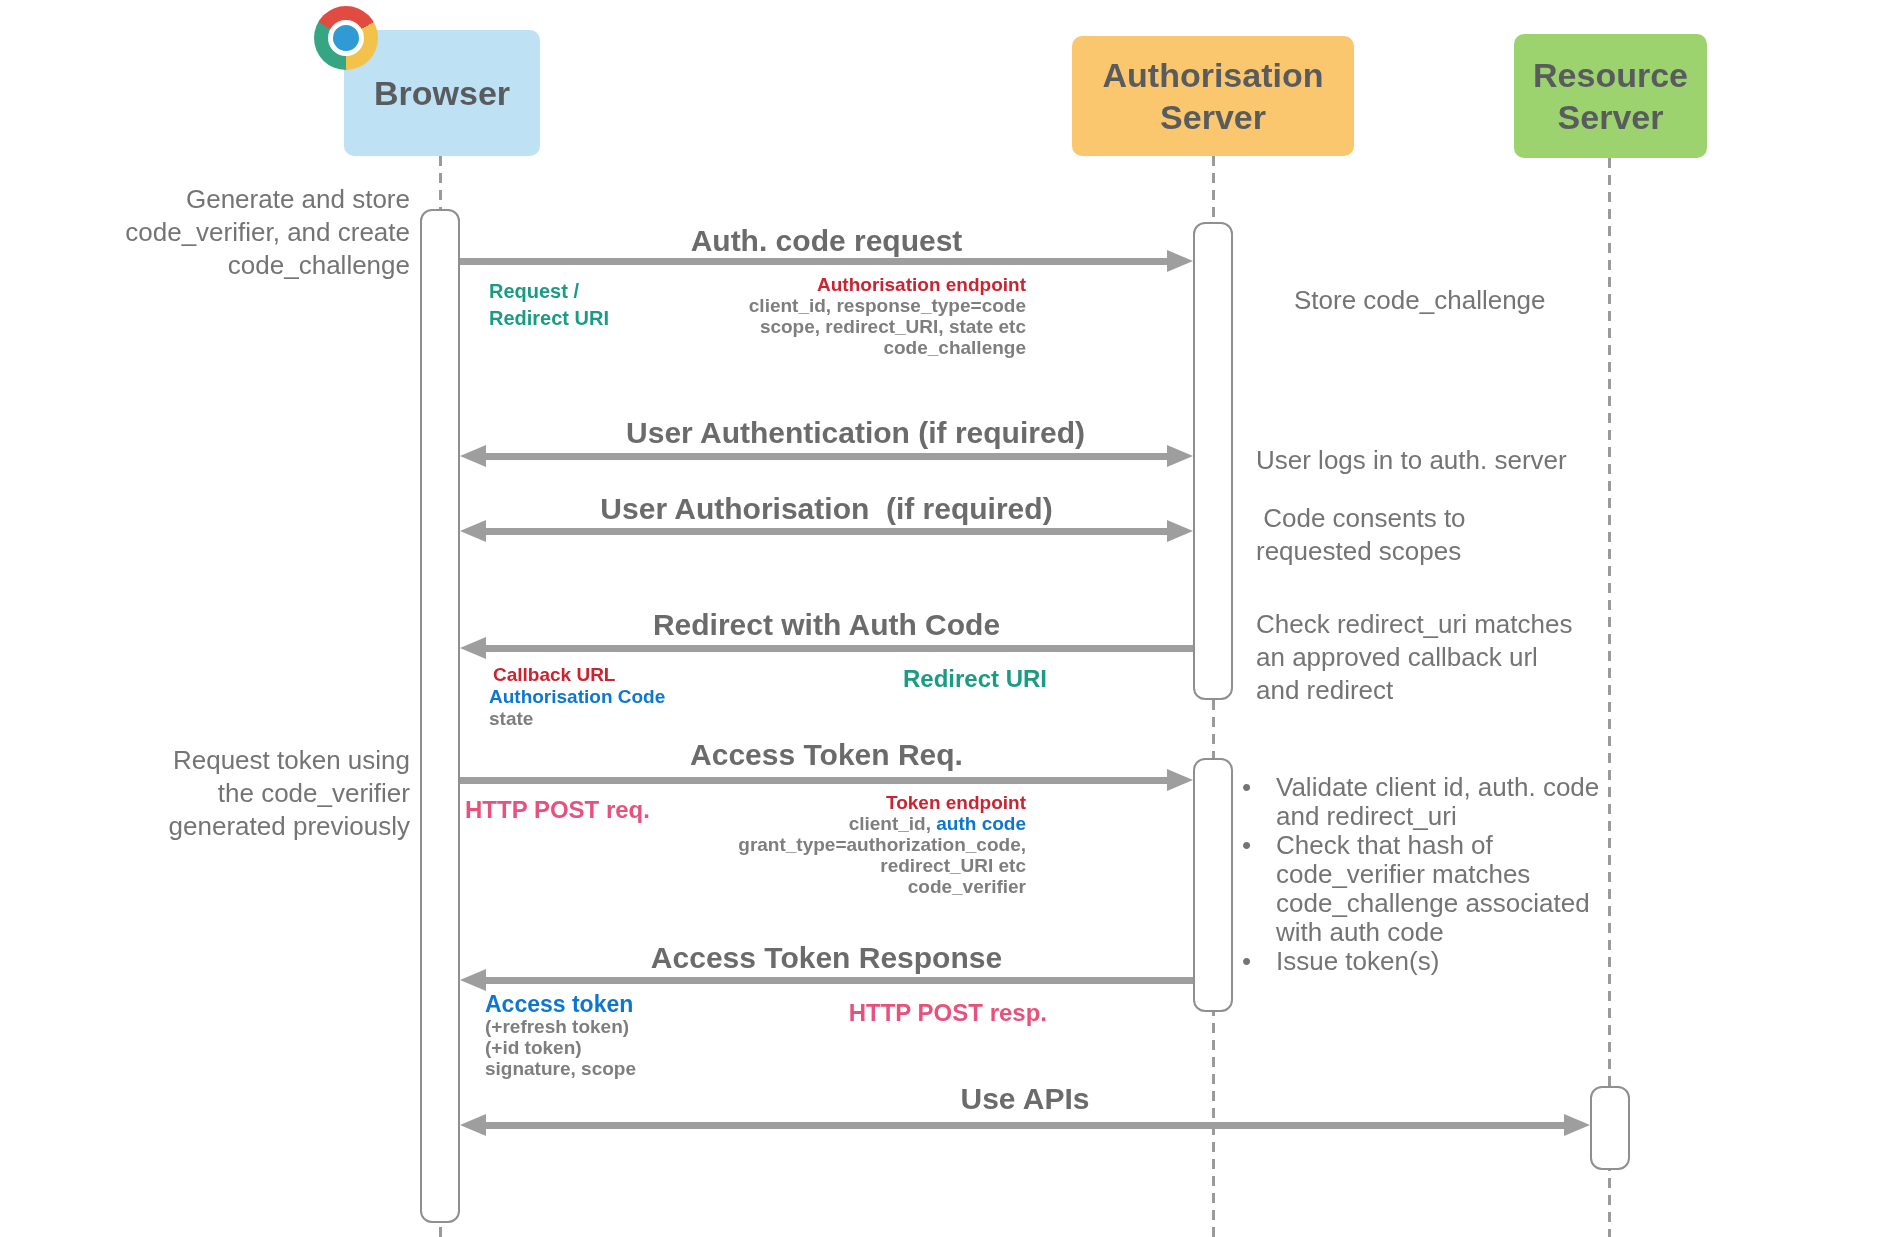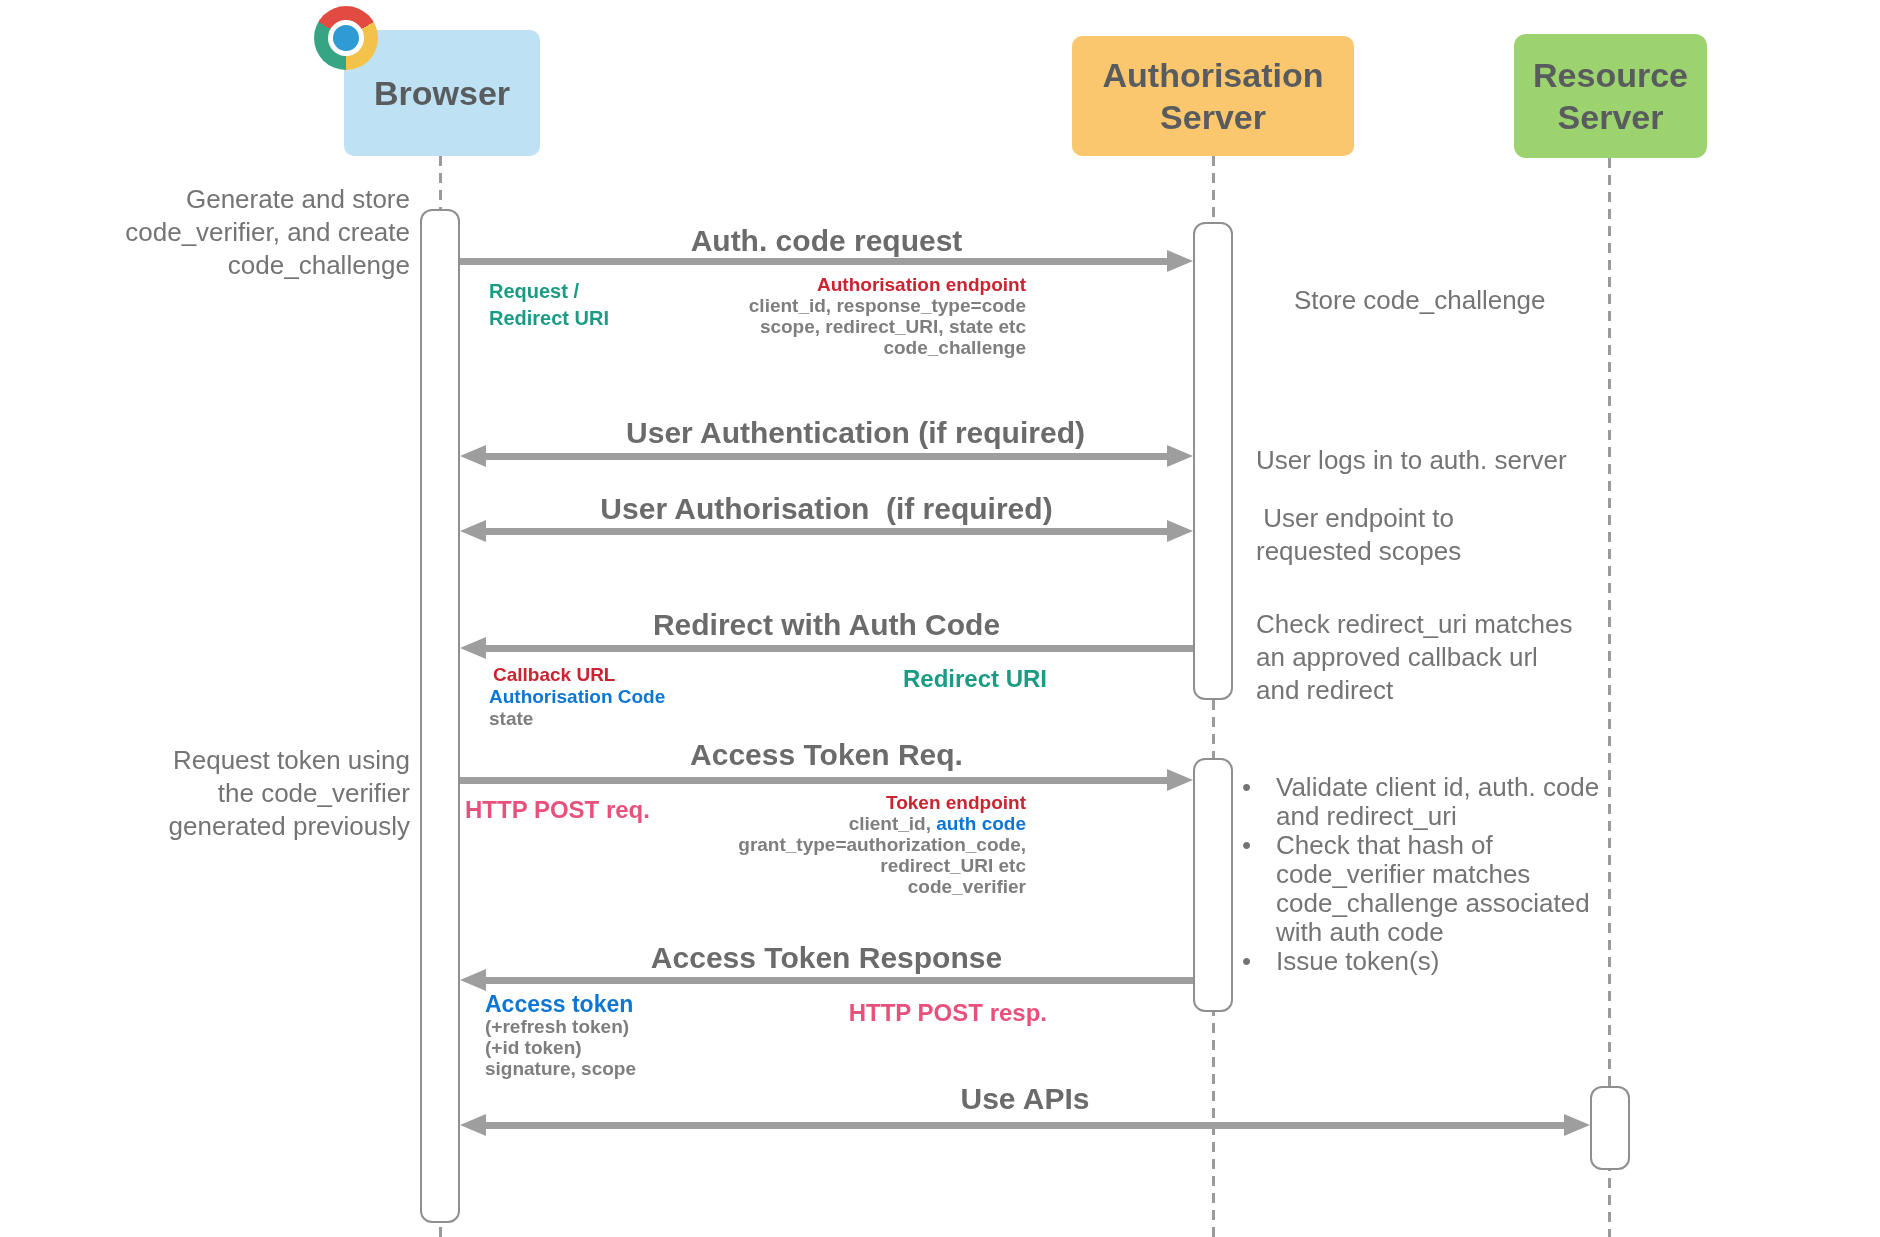--- a/index.html
+++ b/index.html
@@ -80,21 +80,21 @@
   <div class="actor" style="left:344px; top:30px; width:196px; height:126px; background:#bee1f3;">
     <span>Browser</span>
   </div>
   <div class="chrome">
     <div class="chrome-center"></div>
   </div>
   <div class="actor" style="left:1072px; top:36px; width:282px; height:120px; background:#fac76f;">
     <span>Authorisation</span>
     <span>Server</span>
   </div>
-  <div class="actor" style="left:1514px; top:34px; width:193px; height:124px; background:#9cd36f;border-radius:12px;">
+  <div class="actor" style="left:1514px; top:34px; width:193px; height:124px; background:#9cd36f;">
     <span>Resource</span>
     <span>Server</span>
   </div>
 
   <div class="arrow" style="left:460px; top:250px; width:733px;">
     <div class="bar" style="left:0; right:24px;"></div>
     <div class="head head-r"></div>
   </div>
   <div class="arrow" style="left:460px; top:445px; width:733px;">
     <div class="bar" style="left:24px; right:24px;"></div>
@@ -139,21 +139,21 @@
   </div>
   <div class="note right-align" style="left:100px; top:744px; width:310px;">
     <div>Request token using</div>
     <div>the code_verifier</div>
     <div>generated previously</div>
   </div>
 
   <div class="note" style="left:1294px; top:284px;">Store code_challenge</div>
   <div class="note" style="left:1256px; top:444px;">User logs in to auth. server</div>
   <div class="note" style="left:1256px; top:502px;">
-    <div> User endpoint to</div>
+    <div> Code consents to</div>
     <div>requested scopes</div>
   </div>
   <div class="note" style="left:1256px; top:608px;">
     <div>Check redirect_uri matches</div>
     <div>an approved callback url</div>
     <div>and redirect</div>
   </div>
 
   <div class="bullets" style="left:1242px; top:773px;">
     <div class="bullet-item">

